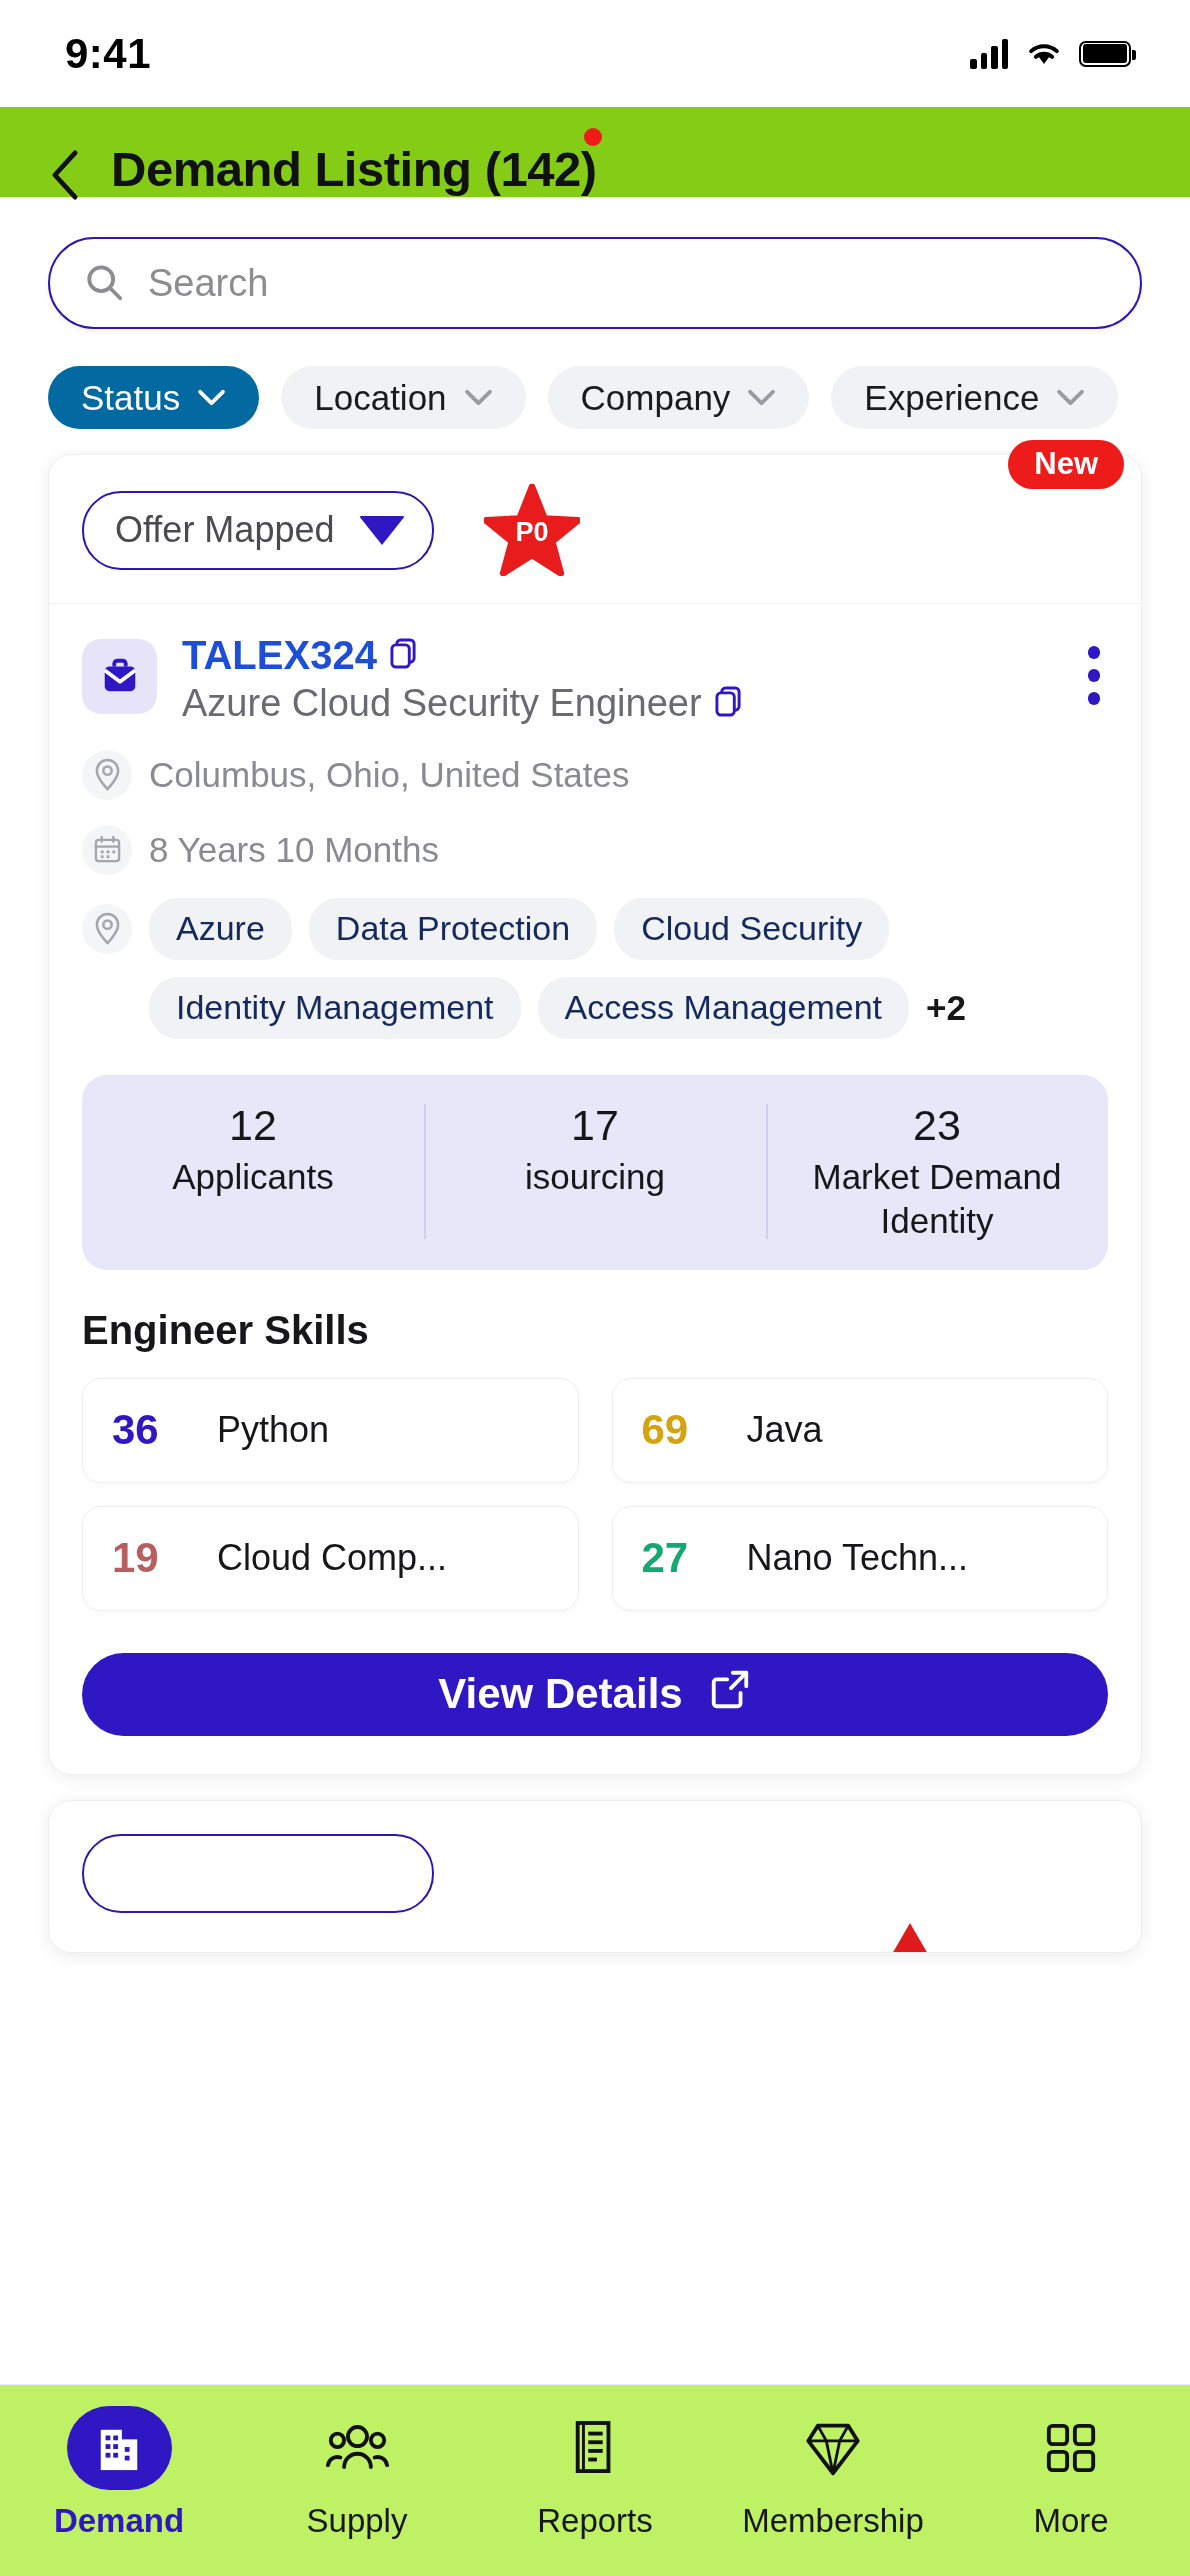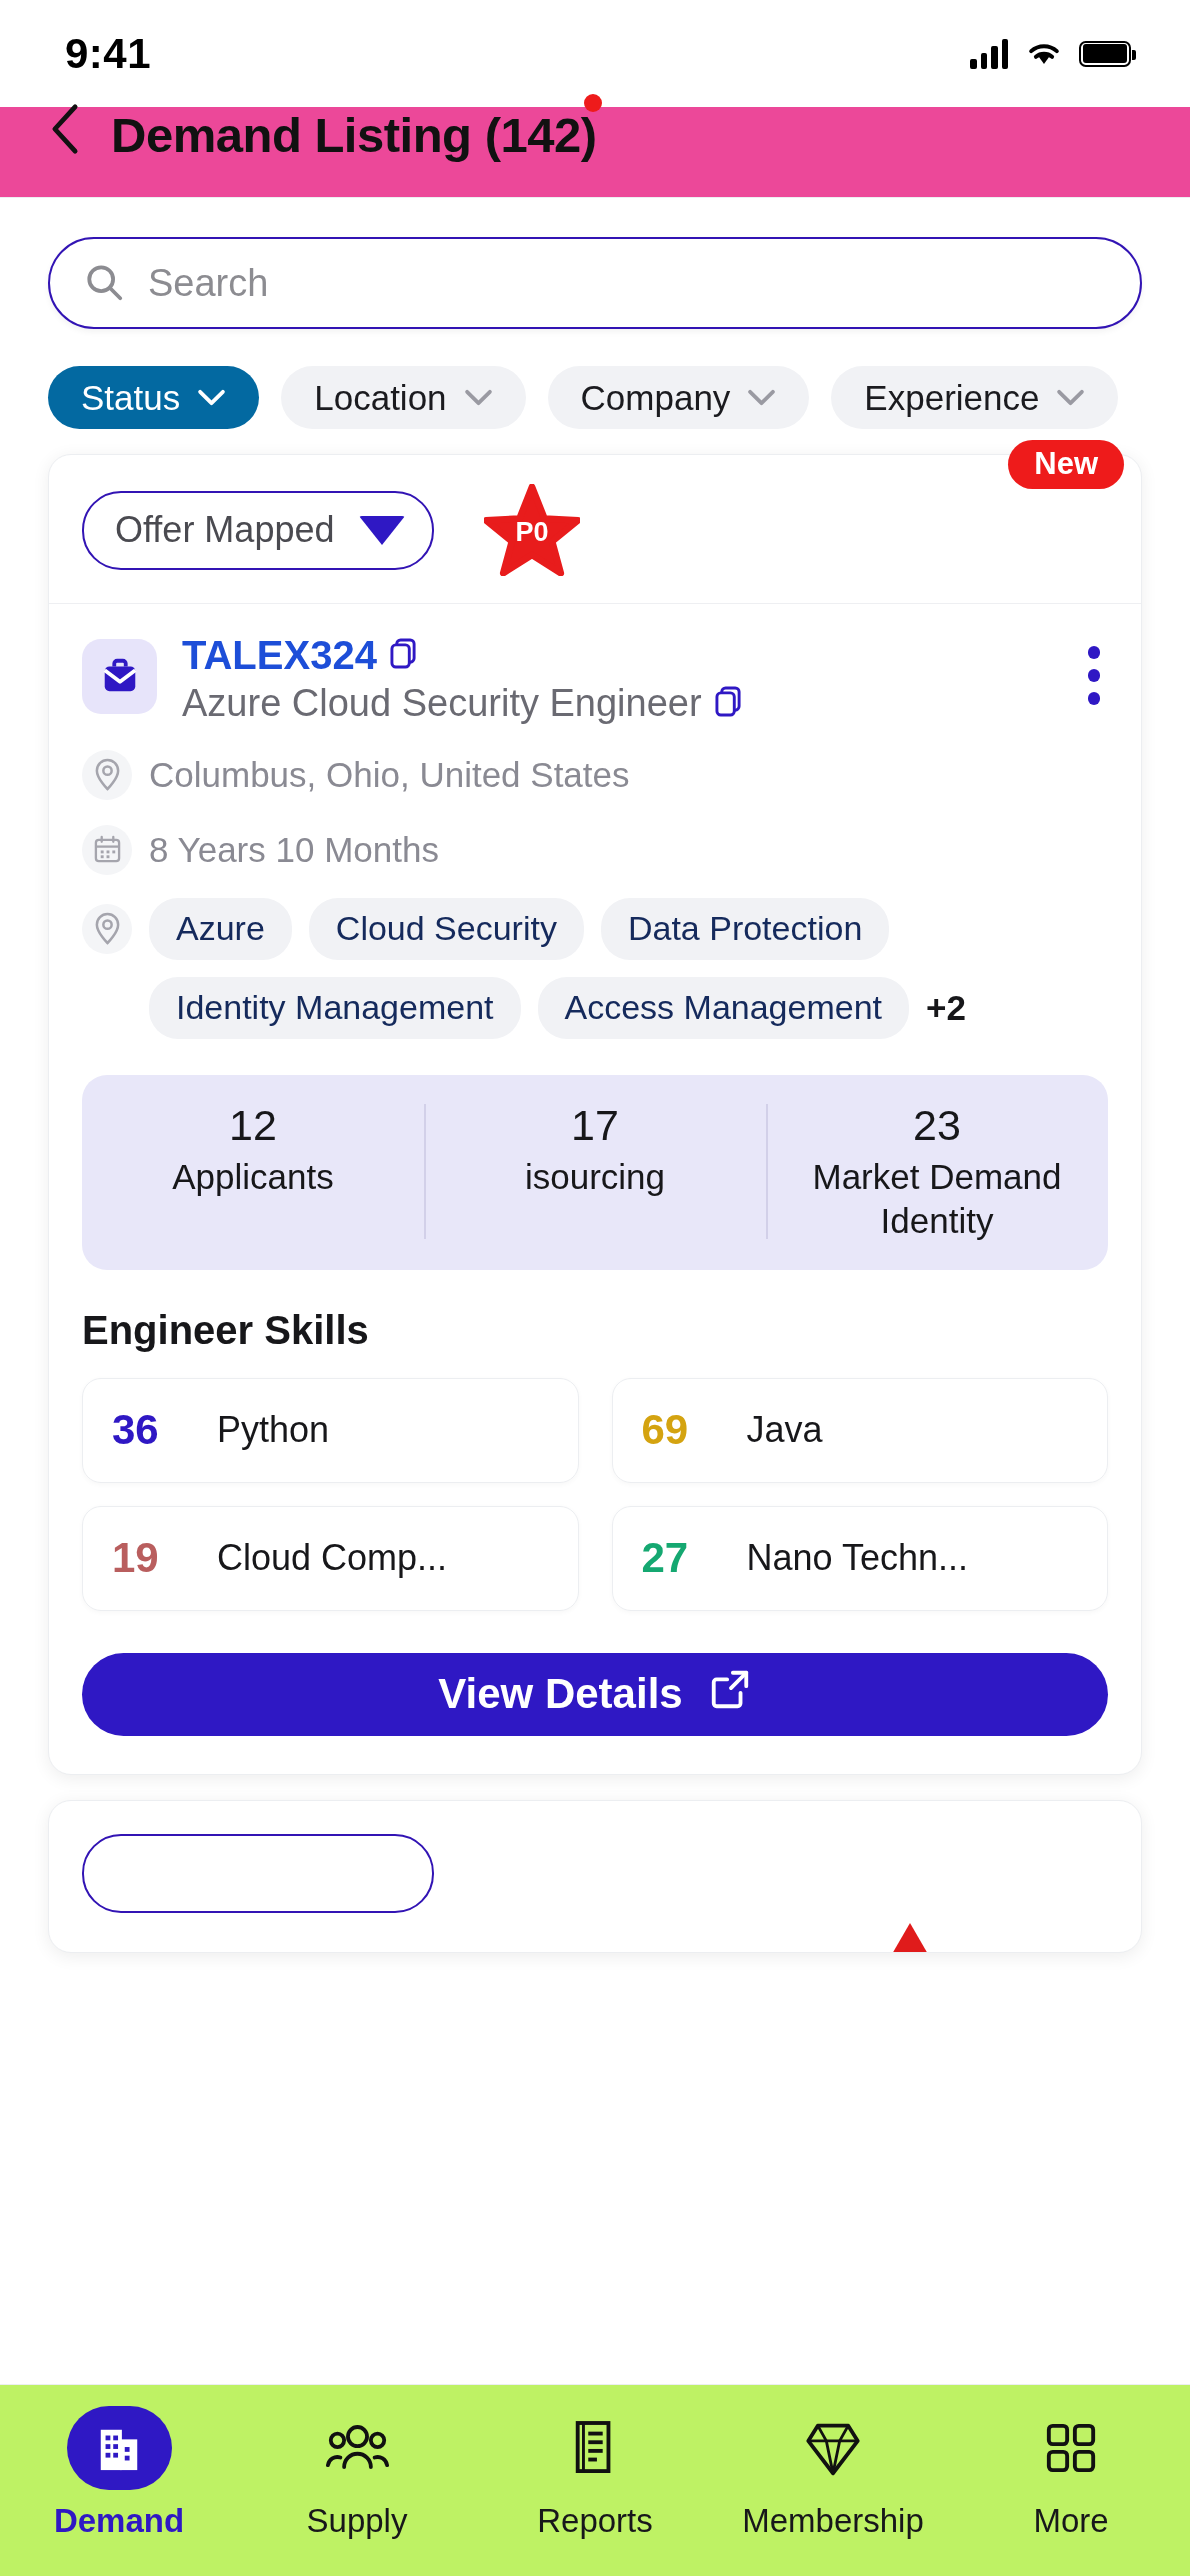--- a/index.html
+++ b/index.html
@@ -29,22 +29,22 @@
     position:relative; padding:1.9px;
   }
   .battery::after{
     content:""; position:absolute; right:-6.7px; top:7.7px;
     width:3.8px; height:9.6px; background:#000; border-radius:0 1.9px 1.9px 0;
   }
   .battery b{ display:block; width:100%; height:100%; background:#000; border-radius:2.9px; }
 
   
   .header {
-    height:91px; display:flex; align-items:flex-start; padding:0 0 0 42px;
-    border-bottom:1px solid #eceef1; position:relative; background:#ec4899;
+    height:91px; display:flex; align-items:flex-end; padding:0 0 0 42px;
+    border-bottom:1px solid #eceef1; position:relative; background:#84cc16;
   }
   .back-chevron {
     width:44px; height:44px; display:flex; align-items:center; justify-content:center;
     margin-right:25px; cursor:pointer;
   }
   .back-chevron svg{ display:block; }
   .page-title {
     font-size:49px; font-weight:bold; color:#111; letter-spacing:-0.5px;
     position:relative; white-space:nowrap;
   }
@@ -365,22 +365,22 @@
 
       <div class="tag-block">
         <span class="meta-ico">
           <svg width="29" height="33" viewBox="0 0 30 34">
             <path d="M15 2 a11 11 0 0 1 11 11 c0 8-11 19-11 19 S4 21 4 13 A11 11 0 0 1 15 2 Z" stroke="#a5a5ad" stroke-width="2.6" fill="none"></path>
             <circle cx="15" cy="13" r="4.3" stroke="#a5a5ad" stroke-width="2.6" fill="none"></circle>
           </svg>
         </span>
         <div class="tags">
           <span class="tag">Azure</span>
+          <span class="tag">Data Protection</span>
           <span class="tag">Cloud Security</span>
-          <span class="tag">Data Protection</span>
           <span class="tag">Identity Management</span>
           <span class="tag">Access Management</span>
           <span class="tag-more">+2</span>
         </div>
       </div>
 
       <div class="stats">
         <div class="stat">
           <div class="n">12</div>
           <div class="l">Applicants</div>

